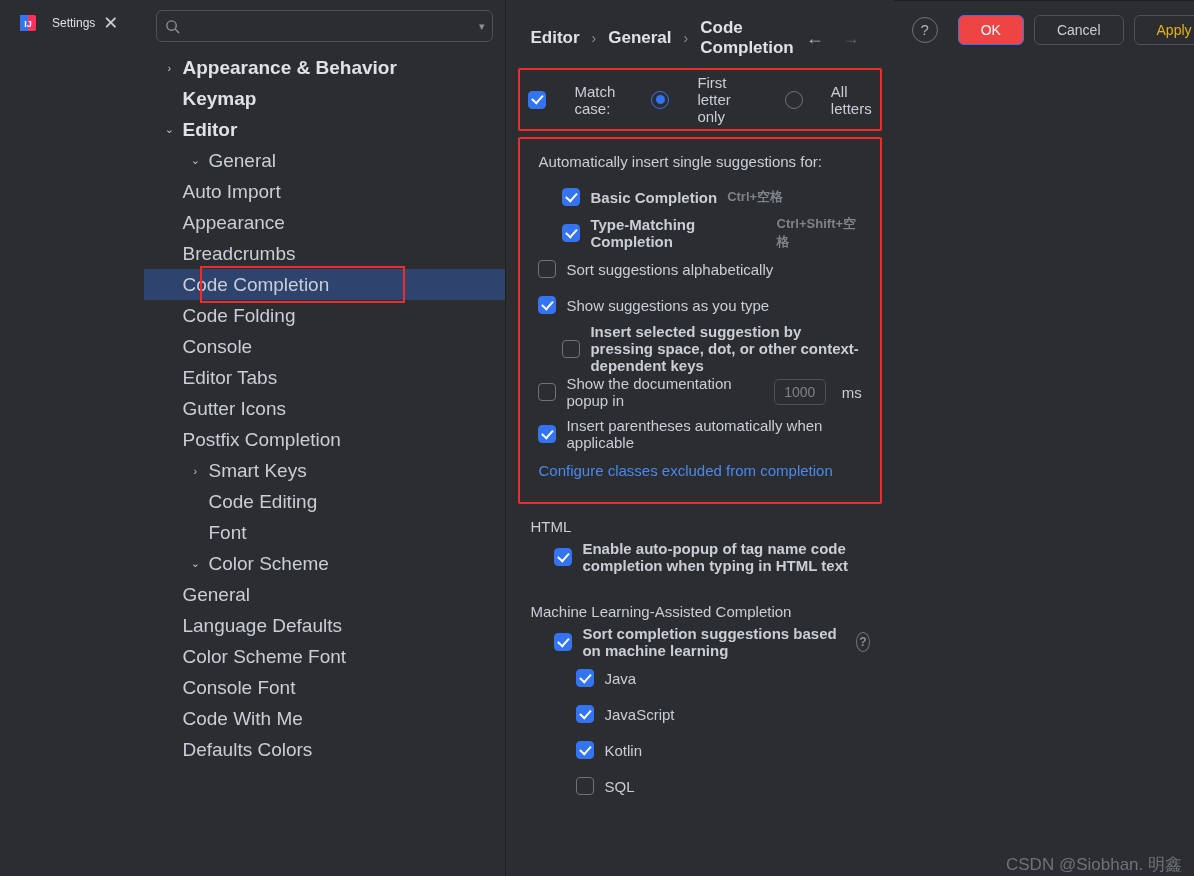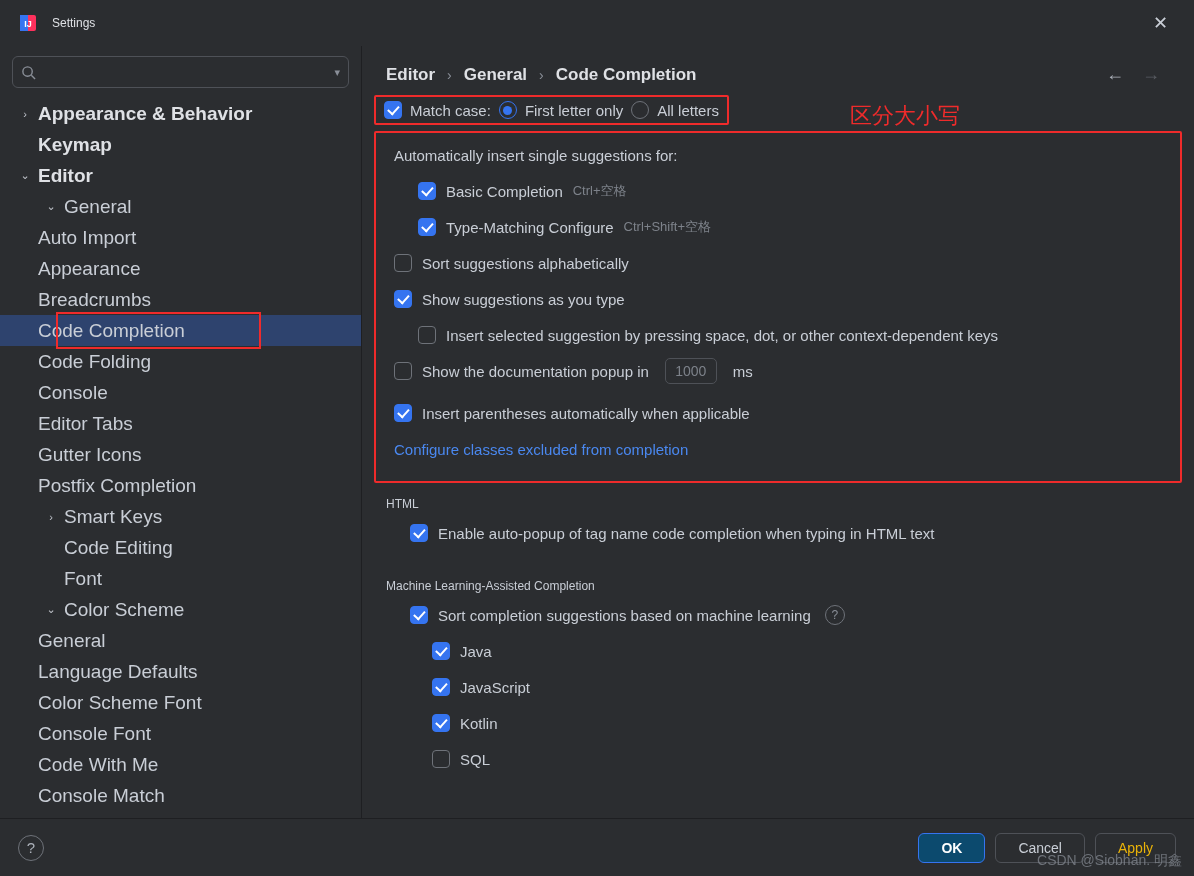--- a/index.html
+++ b/index.html
@@ -1,17 +1,17 @@
 <!DOCTYPE html>
 <html><head>
 <meta charset="utf-8">
 <style>
   * { box-sizing: border-box; margin: 0; padding: 0; font-family: -apple-system, "Segoe UI", Arial, sans-serif; }
   body { background: #2b2d30; color: #c9ced6; width: 1194px; height: 876px; overflow: hidden; font-size: 14px; }
-  .window { display: flex; flex-direction: column; height: 100%; }
+  .window { display: flex; flex-direction: row; height: 100%; }
   .titlebar { display: flex; align-items: center; height: 46px; padding: 0 18px; }
   .titlebar .app-icon { width: 20px; height: 20px; margin-right: 14px; }
   .titlebar .title { font-size: 12px; color: #dfe1e5; }
   .titlebar .spacer { flex: 1; }
   .titlebar .close { color: #c9ced6; font-size: 18px; cursor: pointer; padding: 4px 8px; }
   .body { display: flex; flex: 1; min-height: 0; }
   .sidebar { width: 362px; display: flex; flex-direction: column; border-right: 1px solid #1e1f22; }
   .search-wrap { padding: 10px 12px 6px 12px; }
   .search { display: flex; align-items: center; border: 1px solid #4e5157; border-radius: 6px; padding: 4px 8px; height: 32px; background: #2b2d30; }
   .search svg { flex-shrink: 0; }
@@ -28,43 +28,43 @@
   .tree-item.selected { background: #2e436e; }
   .content { flex: 1; display: flex; flex-direction: column; min-width: 0; }
   .breadcrumb { display: flex; align-items: center; padding: 18px 24px 10px 24px; gap: 12px; }
   .breadcrumb .crumb { font-size: 17px; font-weight: 600; color: #dfe1e5; }
   .breadcrumb .sep { color: #8a8f98; font-size: 14px; }
   .nav-arrows { margin-left: auto; display: flex; gap: 18px; padding-right: 10px; }
   .nav-arrows .arw { color: #acb1ba; font-size: 18px; }
   .nav-arrows .arw.disabled { color: #5a5d63; }
   .panel { flex: 1; overflow-y: auto; padding: 0 12px 12px 12px; position: relative; }
   .row { display: flex; align-items: center; min-height: 36px; padding: 0 12px; gap: 10px; }
-  .row.ind1 { padding-left: 36px; }
+  .row.ind1 { padding-left: 36px; font-weight: bold; }
   .row.ind2 { padding-left: 58px; }
   .check { width: 18px; height: 18px; border-radius: 4px; border: 1.5px solid #6e7279; display: inline-flex; align-items: center; justify-content: center; flex-shrink: 0; }
   .check.on { background: #3574f0; border-color: #3574f0; }
   .check.on::after { content: ""; width: 5px; height: 9px; border: solid #fff; border-width: 0 2px 2px 0; transform: rotate(42deg) translate(-1px,-1px); }
   .radio { width: 18px; height: 18px; border-radius: 50%; border: 1.5px solid #6e7279; display: inline-flex; align-items: center; justify-content: center; flex-shrink: 0; }
   .radio.on { border-color: #3574f0; }
   .radio.on::after { content: ""; width: 9px; height: 9px; border-radius: 50%; background: #3574f0; }
   .hint { color: #7d828a; font-size: 13px; }
   .lbl { color: #c9ced6; font-size: 15px; }
   .numbox { width: 52px; height: 26px; border: 1px solid #4e5157; border-radius: 5px; background: #2b2d30; color: #7d828a; text-align: center; font-size: 14px; margin: 0 6px; }
   .link { color: #4a88f0; font-size: 15px; cursor: pointer; }
-  .section-title { color: #c9ced6; font-size: 12px; padding: 14px 12px 4px 12px; }
+  .section-title { color: #c9ced6; font-size: 15px; padding: 14px 12px 4px 12px; }
   .redbox { border: 2.5px solid #ef2b2b; border-radius: 2px; }
   .red-annot { color: #ef2b2b; font-size: 22px; position: absolute; }
   .help-icon { width: 20px; height: 20px; border-radius: 50%; border: 1.5px solid #6e7279; display: inline-flex; align-items: center; justify-content: center; color: #8a8f98; font-size: 12px; margin-left: 4px; }
   .footer { height: 58px; border-top: 1px solid #1e1f22; display: flex; align-items: center; padding: 0 18px; gap: 10px; }
   .footer .qmark { width: 26px; height: 26px; border-radius: 50%; border: 1.5px solid #6e7279; display: flex; align-items: center; justify-content: center; color: #acb1ba; font-size: 15px; cursor: pointer; }
   .footer .spacer { flex: 1; }
   .btn { height: 30px; padding: 0 22px; border-radius: 6px; font-size: 14px; display: inline-flex; align-items: center; justify-content: center; cursor: pointer; border: 1px solid #4e5157; background: #2b2d30; color: #c9ced6; }
-  .btn.primary { background: #0c4a6e; border-color: #3574f0; color: #fff; font-weight: 700; }
+  .btn.primary { background: #ef4444; border-color: #3574f0; color: #fff; font-weight: 400; }
   .btn.disabled { color: #eab308; cursor: default; }
-  .watermark { position: absolute; right: 12px; bottom: 6px; color: #7e838b; font-size: 14px; opacity: .8; pointer-events: none; margin-left: 26px; }
+  .watermark { position: absolute; right: 12px; bottom: 0; color: #7e838b; font-size: 17px; opacity: .8; pointer-events: none; margin-left: 26px; }
   ::-webkit-scrollbar { width: 10px; }
   ::-webkit-scrollbar-track { background: #2b2d30; }
   ::-webkit-scrollbar-thumb { background: #4e5157; border-radius: 5px; }
 </style>
 </head>
 <body>
 
 <div class="window">
   <div class="titlebar">
     <span class="app-icon">
@@ -163,62 +163,62 @@
         <div class="tree-item d3">
             <span class="label">Color Scheme Font</span>
           </div>
         <div class="tree-item d3">
             <span class="label">Console Font</span>
           </div>
         <div class="tree-item d3">
             <span class="label">Code With Me</span>
           </div>
         <div class="tree-item d3">
-            <span class="label">Console Match</span>
+            <span class="label">Defaults Colors</span>
           </div>
       </div>
     </div>
 
     <div class="content">
       <div class="breadcrumb">
         <span class="crumb">Editor</span>
         <span class="sep">›</span>
         <span class="crumb">General</span>
         <span class="sep">›</span>
         <span class="crumb">Code Completion</span>
         <div class="nav-arrows">
           <span class="arw">←</span>
           <span class="arw disabled">→</span>
         </div>
       </div>
 
       <div class="panel">
         <span class="red-annot" style="top:6px;left:488px;">区分大小写</span>
 
-        <div class="redbox" style="padding:4px 8px;display:inline-flex;align-items:center;gap:8px;margin-left:0;">
+        <div class="redbox" style="padding:4px 8px;display:inline-flex;align-items:center;gap:28px;margin-left:0;">
           <span class="check on"></span>
           <span class="lbl">Match case:</span>
           <span class="radio on"></span>
           <span class="lbl">First letter only</span>
           <span class="radio"></span>
           <span class="lbl">All letters</span>
         </div>
 
         <div class="redbox" style="margin-top:6px;padding:4px 6px 14px 6px;">
           <div class="row">
               <span class="lbl">Automatically insert single suggestions for:</span>
             </div>
           <div class="row ind1">
             <span class="check on"></span>
             <span class="lbl">Basic Completion</span>
             <span class="hint">Ctrl+空格</span>
           </div>
           <div class="row ind1">
             <span class="check on"></span>
-            <span class="lbl">Type-Matching Configure</span>
+            <span class="lbl">Type-Matching Completion</span>
             <span class="hint">Ctrl+Shift+空格</span>
           </div>
           <div class="row">
             <span class="check"></span>
             <span class="lbl">Sort suggestions alphabetically</span>
           </div>
           <div class="row">
             <span class="check on"></span>
             <span class="lbl">Show suggestions as you type</span>
           </div>

